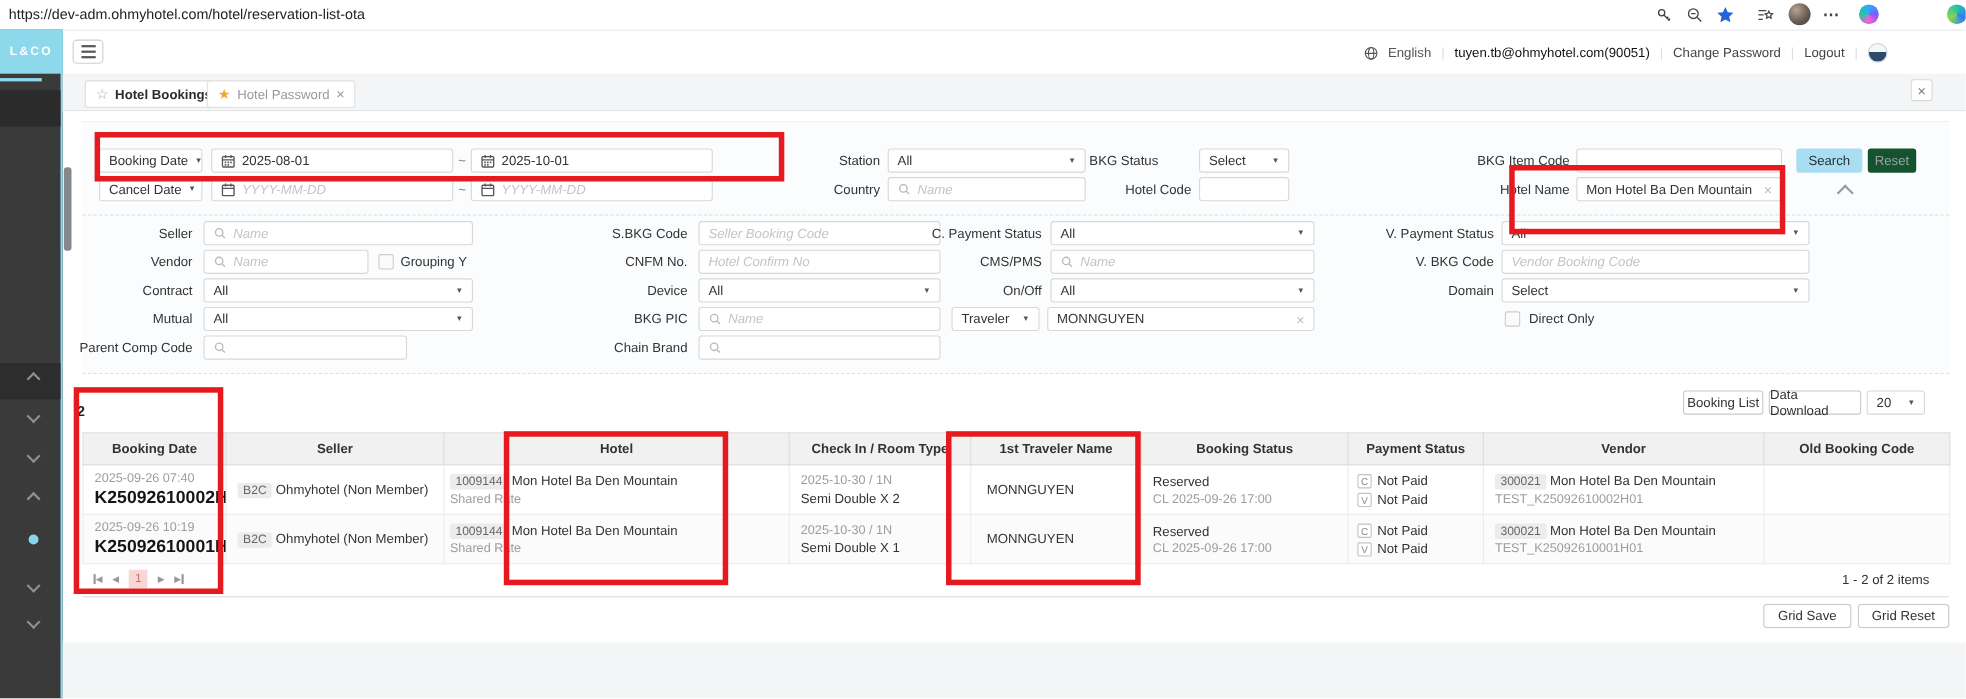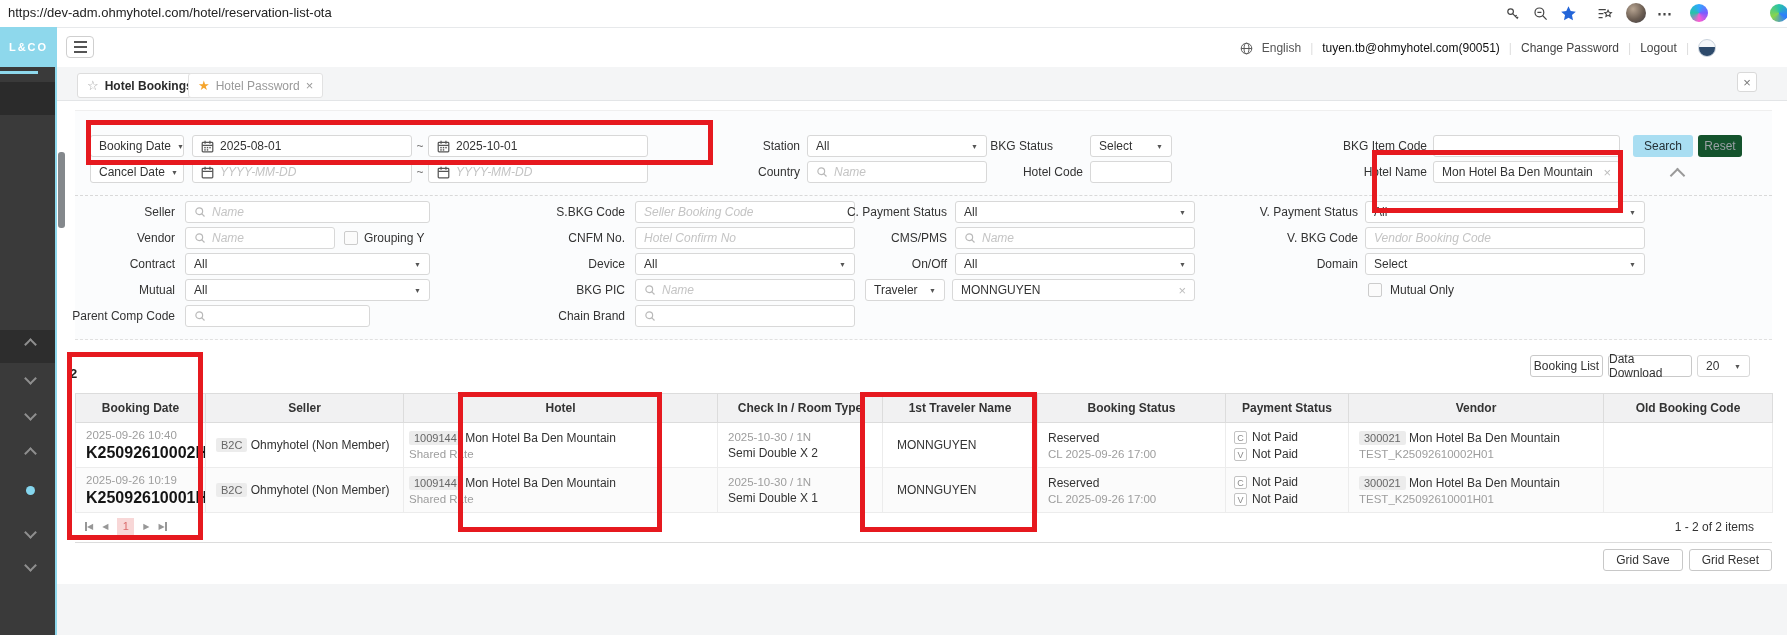--- a/index.html
+++ b/index.html
@@ -344,21 +344,21 @@
   </div>
 <div class="field" style="left:865px;top:279px;width:80px">
     <span class="val">Traveler</span>
     <span class="caret">▼</span>
   </div>
 <div class="field" style="left:952px;top:279px;width:243px">
     <span class="val">MONNGUYEN</span>
     <span class="clear">×</span>
   </div>
 <span class="cb" style="left:1368px;top:283px"></span>
-<span class="cblbl" style="left:1390px;top:279px">Mutual Only</span>
+<span class="cblbl" style="left:1390px;top:279px">Direct Only</span>
 
 <div class="lbl" style="left:25px;top:305px;width:150px">Parent Comp Code</div>
 <div class="field" style="left:185px;top:305px;width:185px">
     <svg width="12" height="12" viewBox="0 0 16 16" fill="none" stroke="#b9b9b9" stroke-width="1.6">
       <circle cx="7" cy="7" r="4.5"></circle>
       <path d="M10.5 10.5L14 14"></path>
     </svg>
   </div>
 <div class="lbl" style="left:475px;top:305px;width:150px">Chain Brand</div>
 <div class="field" style="left:635px;top:305px;width:220px">
@@ -395,21 +395,21 @@
     <th>Hotel</th>
     <th>Check In / Room Type</th>
     <th>1st Traveler Name</th>
     <th>Booking Status</th>
     <th>Payment Status</th>
     <th>Vendor</th>
     <th>Old Booking Code</th>
   </tr>
   <tr>
     <td>
-          <div class="g">2025-09-26 10:40</div>
+          <div class="g">2025-09-26 07:40</div>
           <div class="l2"><span class="lk">K25092610002H01</span></div>
         </td>
     <td><span class="badge">B2C</span> <span>Ohmyhotel (Non Member)</span></td>
     <td style="padding-left:5px">
           <div><span class="badge">1009144</span> <span>Mon Hotel Ba Den Mountain</span></div>
           <div class="g l2">Shared Rate</div>
         </td>
     <td>
           <div class="g">2025-10-30 / 1N</div>
           <div class="l2">Semi Double X 2</div>

